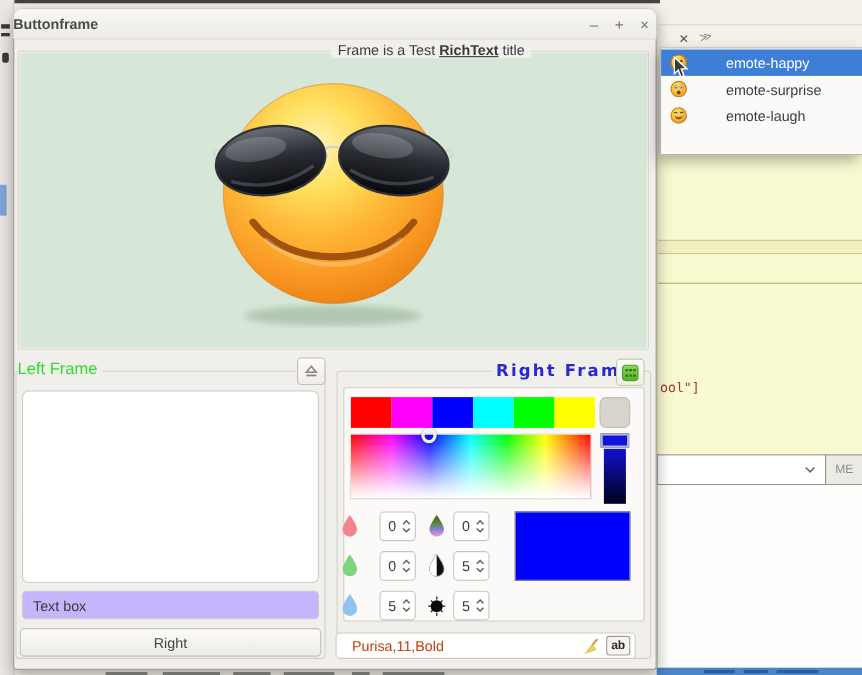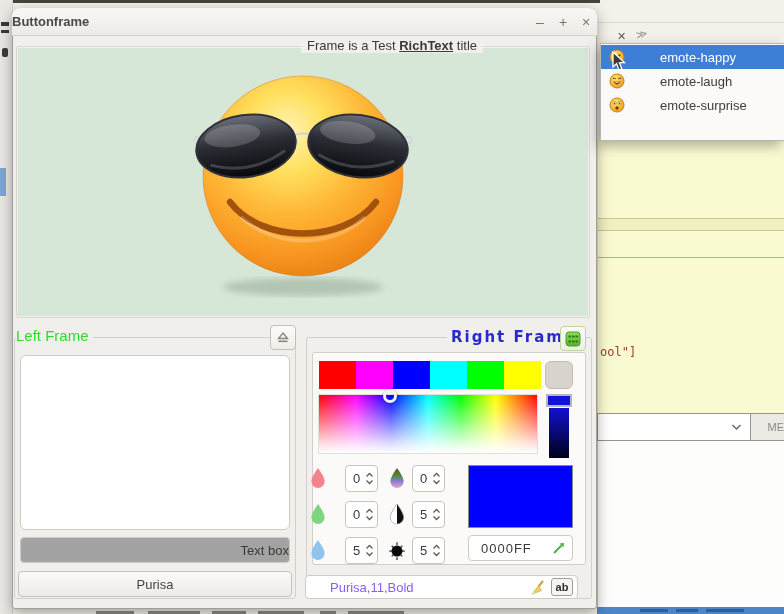--- a/index.html
+++ b/index.html
@@ -18,21 +18,21 @@
   .editor-yellow{left:597px;top:139px;width:187px;height:274px;background:#fafad2;border-left:1px solid #e4e2b8;}
   .ed-band{position:absolute;left:0;top:79px;width:187px;height:13px;background:#f1f0c0;
            border-top:1px solid #c9c795;border-bottom:1px solid #c9c795;}
   .ed-line2{position:absolute;left:0;top:118px;width:187px;height:1px;background:#a4bf66;}
   .ed-text{position:absolute;left:2px;top:206px;font-family:"DejaVu Sans Mono",monospace;
            font-size:12px;color:#9e3b2e;white-space:pre;}
   .combo-field{left:597px;top:413px;width:153px;height:28px;background:#ffffff;
                border:1px solid #98948b;border-right:none;}
   .combo-badge{left:750px;top:413px;width:34px;height:28px;background:#eceae5;
                border:1px solid #98948b;border-right:none;color:#8b8b86;font-size:11px;
-               display:flex;align-items:center;justify-content:flex-end;}
+               display:flex;align-items:center;justify-content:center;}
   .bg-white-area{left:597px;top:441px;width:187px;height:166px;background:#fdfdfc;border-left:1px solid #c8c5bf;}
   .bg-taskbar{left:597px;top:607px;width:187px;height:7px;background:#4b86c8;}
   .task-dash{position:absolute;top:609px;height:3px;background:#2d5e9e;}
   .frag{position:absolute;top:611px;height:3px;background:#55544e;opacity:.65;}
 
   
   .window{left:12px;top:8px;width:585px;height:601px;background:#f1efec;
           border:1px solid #a39e96;border-radius:8px 8px 3px 3px;
           box-shadow:0 4px 14px rgba(0,0,0,.35);}
   .titlebar{left:12px;top:8px;width:585px;height:28px;
@@ -49,23 +49,23 @@
   .hdr-rich{font-weight:700;text-decoration:underline;}
   .img-area{left:18px;top:48px;width:570px;height:268px;}
 
   
   .lframe{left:14px;top:337px;width:282px;height:262px;border:1px solid #d4d0c9;border-radius:3px;}
   .lf-label{left:16px;top:327px;font-size:15px;background:#f1efec;padding-right:4px;}
   .mini-btn{width:26px;height:25px;border:1px solid #c4c0b8;border-radius:4px;
             background:linear-gradient(#fcfbf9,#efede9);display:flex;align-items:center;justify-content:center;}
   .l-textarea{left:20px;top:355px;width:270px;height:175px;background:#ffffff;
               border:1px solid #cfcbc4;border-radius:6px;}
-  .l-textbox{left:20px;top:537px;width:270px;height:26px;background:#a3a3a3;
+  .l-textbox{left:20px;top:537px;width:270px;height:26px;background:#c4b5fd;
              border:1px solid #cfcbc4;border-radius:4px;font-size:13px;color:#3a3a36;
-             display:flex;align-items:center;padding-left:9px;justify-content:flex-end;}
+             display:flex;align-items:center;padding-left:9px;}
   .l-button{left:18px;top:571px;width:274px;height:26px;border:1px solid #c6c2bb;border-radius:4px;
             background:linear-gradient(#fbfaf9,#edebe7);font-size:13px;color:#454540;
             display:flex;align-items:center;justify-content:center;}
 
   
   .rframe{left:306px;top:337px;width:286px;height:262px;border:1px solid #d4d0c9;border-radius:3px;}
   .rf-label{left:447px;top:328px;font-size:15px;font-weight:700;letter-spacing:2px;
             background:#f1efec;padding:0 4px;font-family:"DejaVu Sans",sans-serif;}
   .rf-panel{left:312px;top:352px;width:274px;height:213px;background:#fbfaf8;
             border:1px solid #d3cfc8;border-radius:3px;}
@@ -88,21 +88,21 @@
         display:flex;align-items:center;}
   .spin-val{flex:1;padding-left:7px;font-size:13px;color:#3b3a36;}
   .spin-arrows{width:12px;display:flex;flex-direction:column;align-items:center;gap:1px;padding-right:3px;}
   .icon-slot{width:18px;height:22px;}
   .preview{left:468px;top:465px;width:105px;height:63px;border:1px solid #8a8a8a;}
   .hex-entry{left:468px;top:535px;width:105px;height:26px;background:#ffffff;border:1px solid #cfcbc4;
              border-radius:4px;display:flex;align-items:center;}
   .hex-val{flex:1;padding-left:12px;font-size:13px;letter-spacing:1px;color:#3b3a36;}
   .font-entry{left:305px;top:575px;width:273px;height:24px;background:#ffffff;border:1px solid #cfccc5;
               border-radius:4px;display:flex;align-items:center;}
-  .font-val{flex:1;padding-left:24px;font-size:13px;color:#8b5cf6;}
+  .font-val{flex:1;padding-left:14px;font-size:13px;color:#c2410c;}
   .ab-btn{width:22px;height:18px;margin-right:4px;border:1px solid #a09c94;border-radius:3px;
           background:#f6f4f1;font-size:11px;color:#2e2d2a;display:flex;align-items:center;
           justify-content:center;font-weight:700;}
 
   
   .menu{left:600px;top:43px;width:184px;height:98px;background:#fbfaf8;
         border:1px solid #b9b5ae;border-right:none;box-shadow:-3px 5px 12px rgba(0,0,0,.3);
         padding-top:1px;z-index:30;}
   .menu-item{position:relative;height:24px;display:flex;align-items:center;padding-left:8px;gap:28px;}
   .menu-item .mi-label{margin-left:7px;font-size:13px;color:#3c3c3c;}
@@ -216,21 +216,21 @@
     <svg width="14" height="13" viewBox="0 0 14 13">
       <path d="M7 2 L11.5 7.5 L2.5 7.5 Z" fill="none" stroke="#8a867e" stroke-width="1.4"></path>
       <rect x="2.5" y="9.5" width="9" height="1.6" fill="#8a867e"></rect>
     </svg>
   </div>
   <div class="abs l-textarea"></div>
   <div class="abs l-textbox">
     <span>Text box</span>
   </div>
   <div class="abs l-button">
-    <span>Purisa</span>
+    <span>Right</span>
   </div>
 
   <div class="abs rframe"></div>
   <span class="abs rf-label" style="color: rgb(41, 41, 204);">Right Frame</span>
   <div class="abs mini-btn" style="left:560px;top:326px;border-color:#b9d69b;">
     <svg width="16" height="16" viewBox="0 0 16 16">
       <defs>
           <linearGradient id="grnG" x1="0" y1="0" x2="0" y2="1">
         <stop offset="0" stop-color="#8edb5c"></stop>
             <stop offset="1" stop-color="#55b32a"></stop>
@@ -366,27 +366,20 @@
           <path d="M1.5 4.5 L4.5 1.5 L7.5 4.5" fill="none" stroke="#5f5b55" stroke-width="1.3"></path>
         </svg>
       <svg width="9" height="6" viewBox="0 0 9 6">
           <path d="M1.5 1.5 L4.5 4.5 L7.5 1.5" fill="none" stroke="#5f5b55" stroke-width="1.3"></path>
         </svg>
     </span>
   </div>
 
   <div class="abs preview" style="background-color: rgb(0, 0, 255);"></div>
 
-  <div class="abs hex-entry">
-    <span class="hex-val">0000FF</span>
-    <svg width="15" height="15" viewBox="0 0 15 15" style="margin-right:6px;">
-      <line x1="3" y1="12" x2="10.5" y2="4.5" stroke="#4cb04c" stroke-width="2"></line>
-      <path d="M8.5 2.5 L13 2 L12.5 6.5 Z" fill="#4cb04c"></path>
-    </svg>
-  </div>
 
   <div class="abs font-entry">
     <span class="font-val">Purisa,11,Bold</span>
     <svg width="17" height="17" viewBox="0 0 17 17" style="margin-right:5px;">
       <line x1="14" y1="2" x2="9.5" y2="7.5" stroke="#c8a23a" stroke-width="2"></line>
       <path d="M9.5 7 L3 15 L12.5 11.5 Z" fill="#f0d060" stroke="#d4b030" stroke-width=".8"></path>
       <path d="M3.2 14.8 L5.5 13.8 L4.4 12.6 Z" fill="#fdf4cc"></path>
     </svg>
     <span class="ab-btn">ab</span>
   </div>
@@ -403,49 +396,49 @@
         <circle cx="8" cy="8" r="7" fill="url(#em1)" stroke="#c87d1a"></circle>
         <circle cx="5.6" cy="6.4" r="1.1" fill="#5f3c00"></circle>
           <circle cx="10.4" cy="6.4" r="1.1" fill="#5f3c00"></circle>
         <path d="M4.6 9.4 Q8 12.4 11.4 9.4" fill="none" stroke="#5f3c00" stroke-width="1.3"></path>
       </svg>
       <span class="mi-label">emote-happy</span>
     </div>
     <div class="menu-item">
       <svg width="16" height="16" viewBox="0 0 16 16">
         <defs>
-            <radialGradient id="em3" cx="38%" cy="30%" r="75%">
-          <stop offset="0" stop-color="#ffe668"></stop>
-              <stop offset="1" stop-color="#f09d1c"></stop>
-            </radialGradient>
-          </defs>
-        <circle cx="8" cy="8" r="7" fill="url(#em3)" stroke="#c87d1a"></circle>
-        <path d="M3.8 5.8 Q5.3 4.3 6.8 5.8" fill="none" stroke="#5f3c00" stroke-width="1"></path>
-        <path d="M9.2 5.8 Q10.7 4.3 12.2 5.8" fill="none" stroke="#5f3c00" stroke-width="1"></path>
-        <path d="M4 8.6 Q8 14.2 12 8.6 Z" fill="#8a3c00"></path>
-        <path d="M4.8 8.8 Q8 10.6 11.2 8.8 Z" fill="#ffffff"></path>
-      </svg>
-      <span class="mi-label">emote-laugh</span>
-    </div>
-    <div class="menu-item">
-      <svg width="16" height="16" viewBox="0 0 16 16">
-        <defs>
             <radialGradient id="em2" cx="38%" cy="30%" r="75%">
           <stop offset="0" stop-color="#ffe668"></stop>
               <stop offset="1" stop-color="#f09d1c"></stop>
             </radialGradient>
           </defs>
         <circle cx="8" cy="8" r="7" fill="url(#em2)" stroke="#c87d1a"></circle>
         <circle cx="5.5" cy="6" r="1.6" fill="#ffffff" stroke="#9a6a00" stroke-width=".5"></circle>
         <circle cx="10.5" cy="6" r="1.6" fill="#ffffff" stroke="#9a6a00" stroke-width=".5"></circle>
         <circle cx="5.5" cy="6.3" r=".7" fill="#333333"></circle>
           <circle cx="10.5" cy="6.3" r=".7" fill="#333333"></circle>
         <circle cx="8" cy="11" r="1.7" fill="#7a3c00"></circle>
       </svg>
       <span class="mi-label">emote-surprise</span>
     </div>
+    <div class="menu-item">
+      <svg width="16" height="16" viewBox="0 0 16 16">
+        <defs>
+            <radialGradient id="em3" cx="38%" cy="30%" r="75%">
+          <stop offset="0" stop-color="#ffe668"></stop>
+              <stop offset="1" stop-color="#f09d1c"></stop>
+            </radialGradient>
+          </defs>
+        <circle cx="8" cy="8" r="7" fill="url(#em3)" stroke="#c87d1a"></circle>
+        <path d="M3.8 5.8 Q5.3 4.3 6.8 5.8" fill="none" stroke="#5f3c00" stroke-width="1"></path>
+        <path d="M9.2 5.8 Q10.7 4.3 12.2 5.8" fill="none" stroke="#5f3c00" stroke-width="1"></path>
+        <path d="M4 8.6 Q8 14.2 12 8.6 Z" fill="#8a3c00"></path>
+        <path d="M4.8 8.8 Q8 10.6 11.2 8.8 Z" fill="#ffffff"></path>
+      </svg>
+      <span class="mi-label">emote-laugh</span>
+    </div>
   </div>
 
   <svg class="abs cursor" style="left:612px;top:51px;" width="15" height="21" viewBox="0 0 15 21">
     <path d="M1 1 L1 16 L4.6 12.6 L7 19 L9.8 17.8 L7.4 11.6 L12.5 11.6 Z" fill="#3a3a3a" stroke="#ffffff" stroke-width="1.3"></path>
   </svg>
 
 </div>
 
 </body></html>

